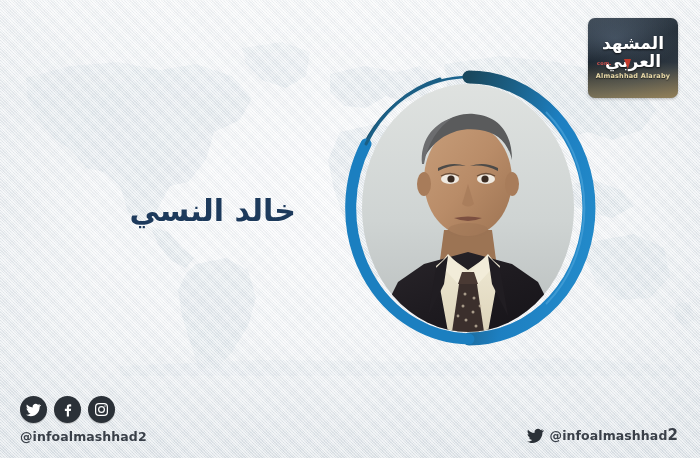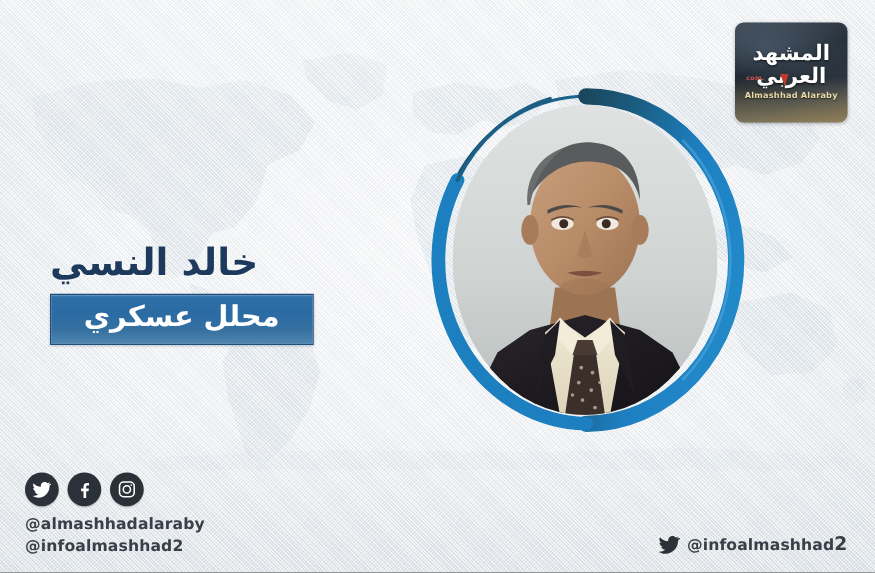--- a/index.html
+++ b/index.html
@@ -74,21 +74,21 @@
     overflow: hidden;
   }
   .portrait-art { position: absolute; inset: 0; }
   .portrait-art svg { width: 100%; height: 100%; display: block; }
 
   
   .name-block {
     position: absolute;
     left: 40px; top: 193px;
     width: 256px;
-    text-align: left;
+    text-align: right;
     direction: rtl;
   }
   .guest-name {
     font-size: 30px;
     font-weight: bold;
     color: #1d3a5c;
     letter-spacing: 0px;
     line-height: 1.18;
     text-shadow: 0 1px 1px rgba(255,255,255,0.85);
     white-space: nowrap;
@@ -358,21 +358,20 @@
                A 120 131 0 0 1 26 76" fill="none" stroke="#1b7fc0" stroke-width="11" stroke-linecap="round"></path>
       <path d="M 26 76
                A 120 131 0 0 1 100 11" fill="none" stroke="#1b5f85" stroke-width="3" stroke-linecap="round"></path>
 
       <path d="M 206 44 A 120 131 0 0 1 206 236" fill="none" stroke="#4aa3d8" stroke-width="2" opacity="0.7"></path>
     </svg>
   </div>
 
   <div class="name-block">
     <div class="guest-name">خالد النسي</div>
-    <div class="role-badge">محلل عسكري</div>
   </div>
 
   <div class="channel-logo">
     <div class="logo-sheen"></div>
     <div class="logo-ar">
       <div>المشهد</div>
       <div>العربي</div>
     </div>
     <div class="logo-com">com.</div>
     <div class="logo-tick"></div>
@@ -392,21 +391,20 @@
         </svg>
       </span>
       <span class="sicon">
         <svg width="15" height="15" viewBox="0 0 24 24" fill="none" stroke="#ffffff" stroke-width="2">
           <rect x="2.6" y="2.6" width="18.8" height="18.8" rx="5.4"></rect>
           <circle cx="12" cy="12" r="4.6"></circle>
           <circle cx="17.6" cy="6.4" r="1.1" fill="#ffffff" stroke="none"></circle>
         </svg>
       </span>
     </div>
-    <div class="handle">@almashhadalaraby</div>
     <div class="handle">@infoalmashhad2</div>
   </div>
 
   <div class="br-handle">
     <svg class="br-bird" viewBox="0 0 24 24" fill="#2b3138">
       <path d="M23 4.9c-.9.4-1.8.7-2.8.8 1-.6 1.8-1.6 2.1-2.7-1 .6-2 1-3.2 1.2-.9-1-2.2-1.6-3.6-1.6-2.7 0-4.9 2.2-4.9 4.9 0 .4 0 .8.1 1.1C6.6 8.3 3.5 6.6 1.4 4c-.4.7-.6 1.5-.6 2.4 0 1.7.9 3.2 2.2 4.1-.8 0-1.5-.2-2.2-.6 0 2.4 1.7 4.4 3.9 4.8-.6.2-1.3.2-1.9.1.6 1.9 2.4 3.3 4.5 3.4-1.8 1.4-4 2.2-6.4 2.2-.4 0-.8 0-1.2-.1 2.2 1.4 4.9 2.3 7.7 2.3 9.3 0 14.4-7.7 14.4-14.4V7.5c1-.7 1.8-1.6 2.5-2.6z"></path>
     </svg>
     <span class="br-text"><span>@infoalmashhad</span><span class="big">2</span></span>
   </div>
 

